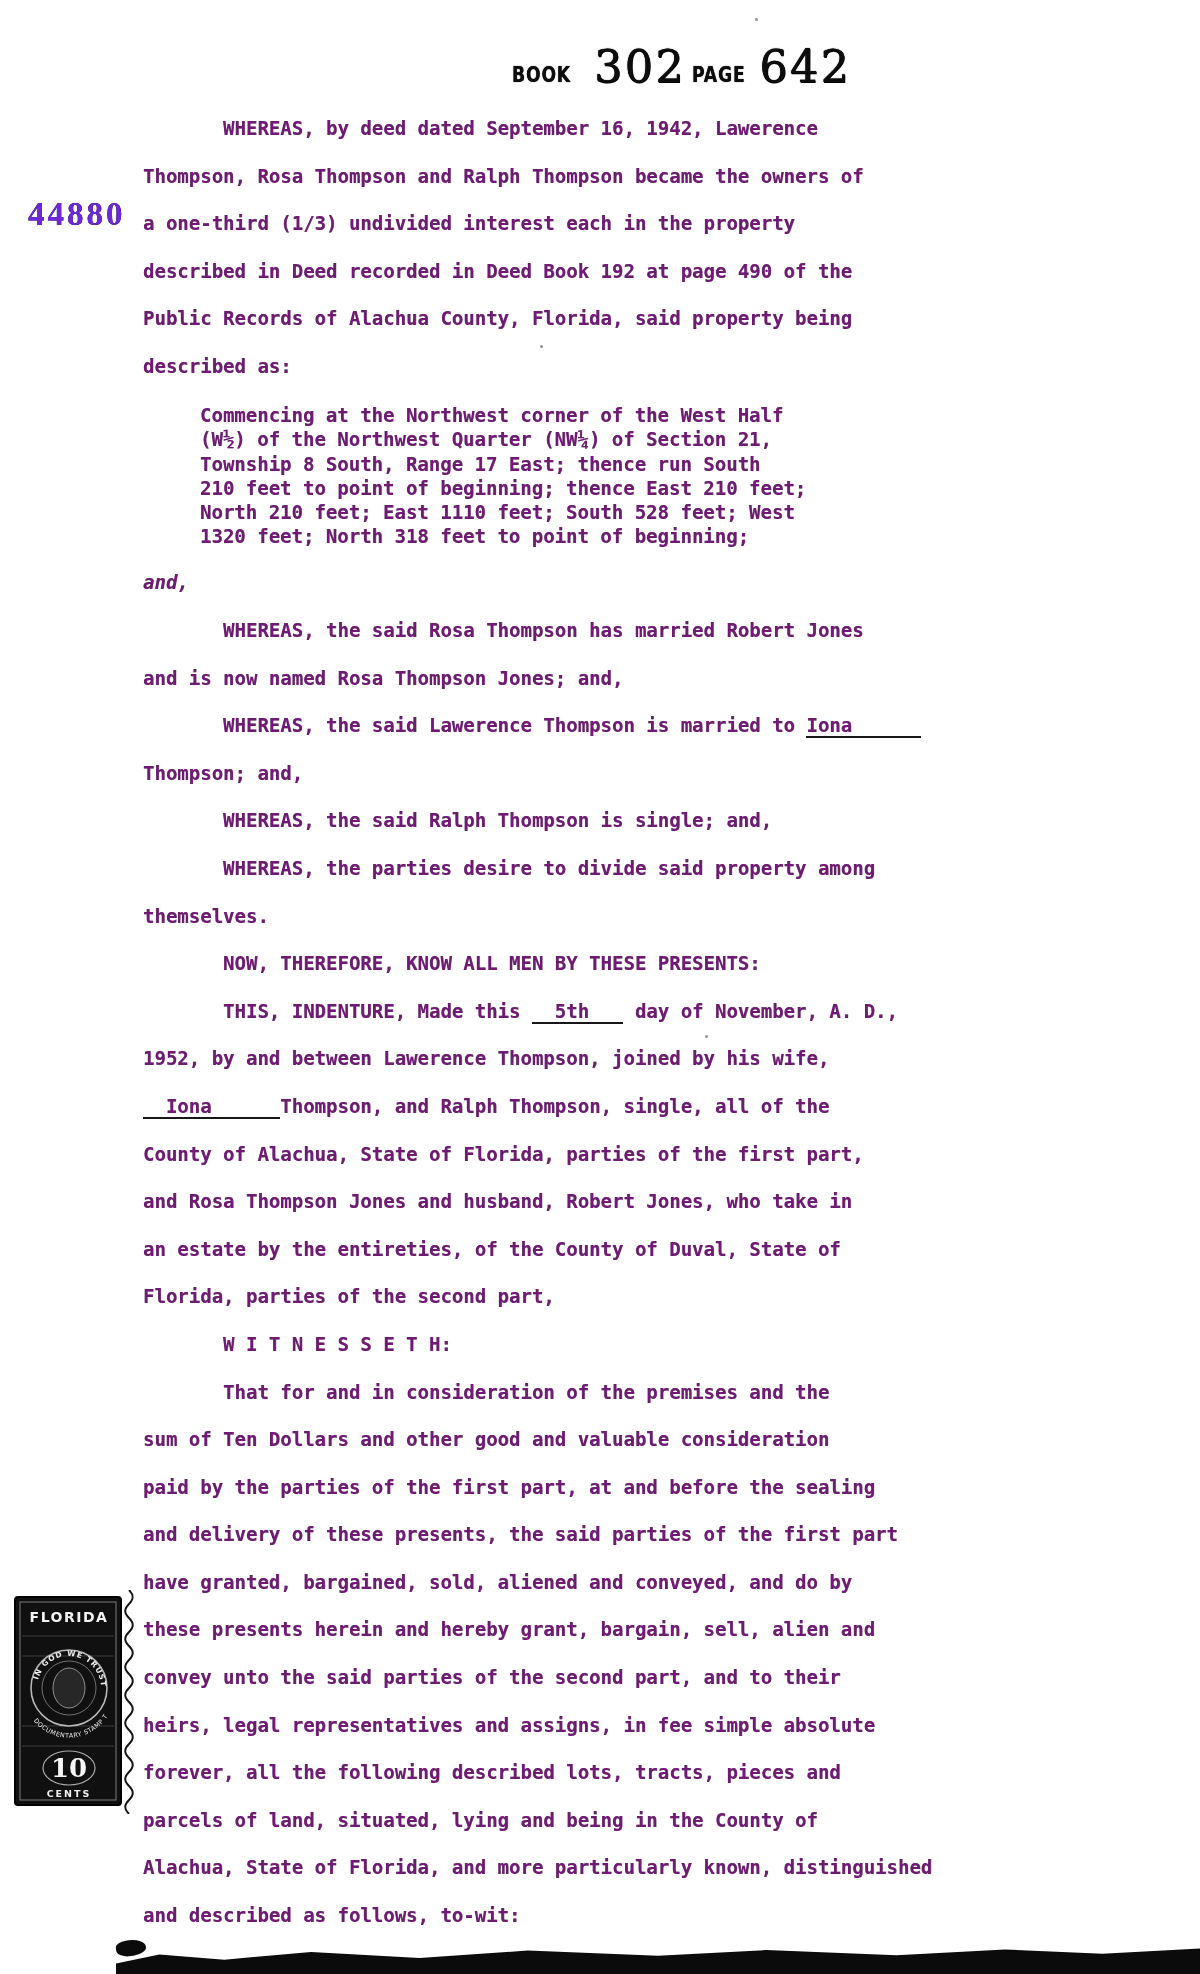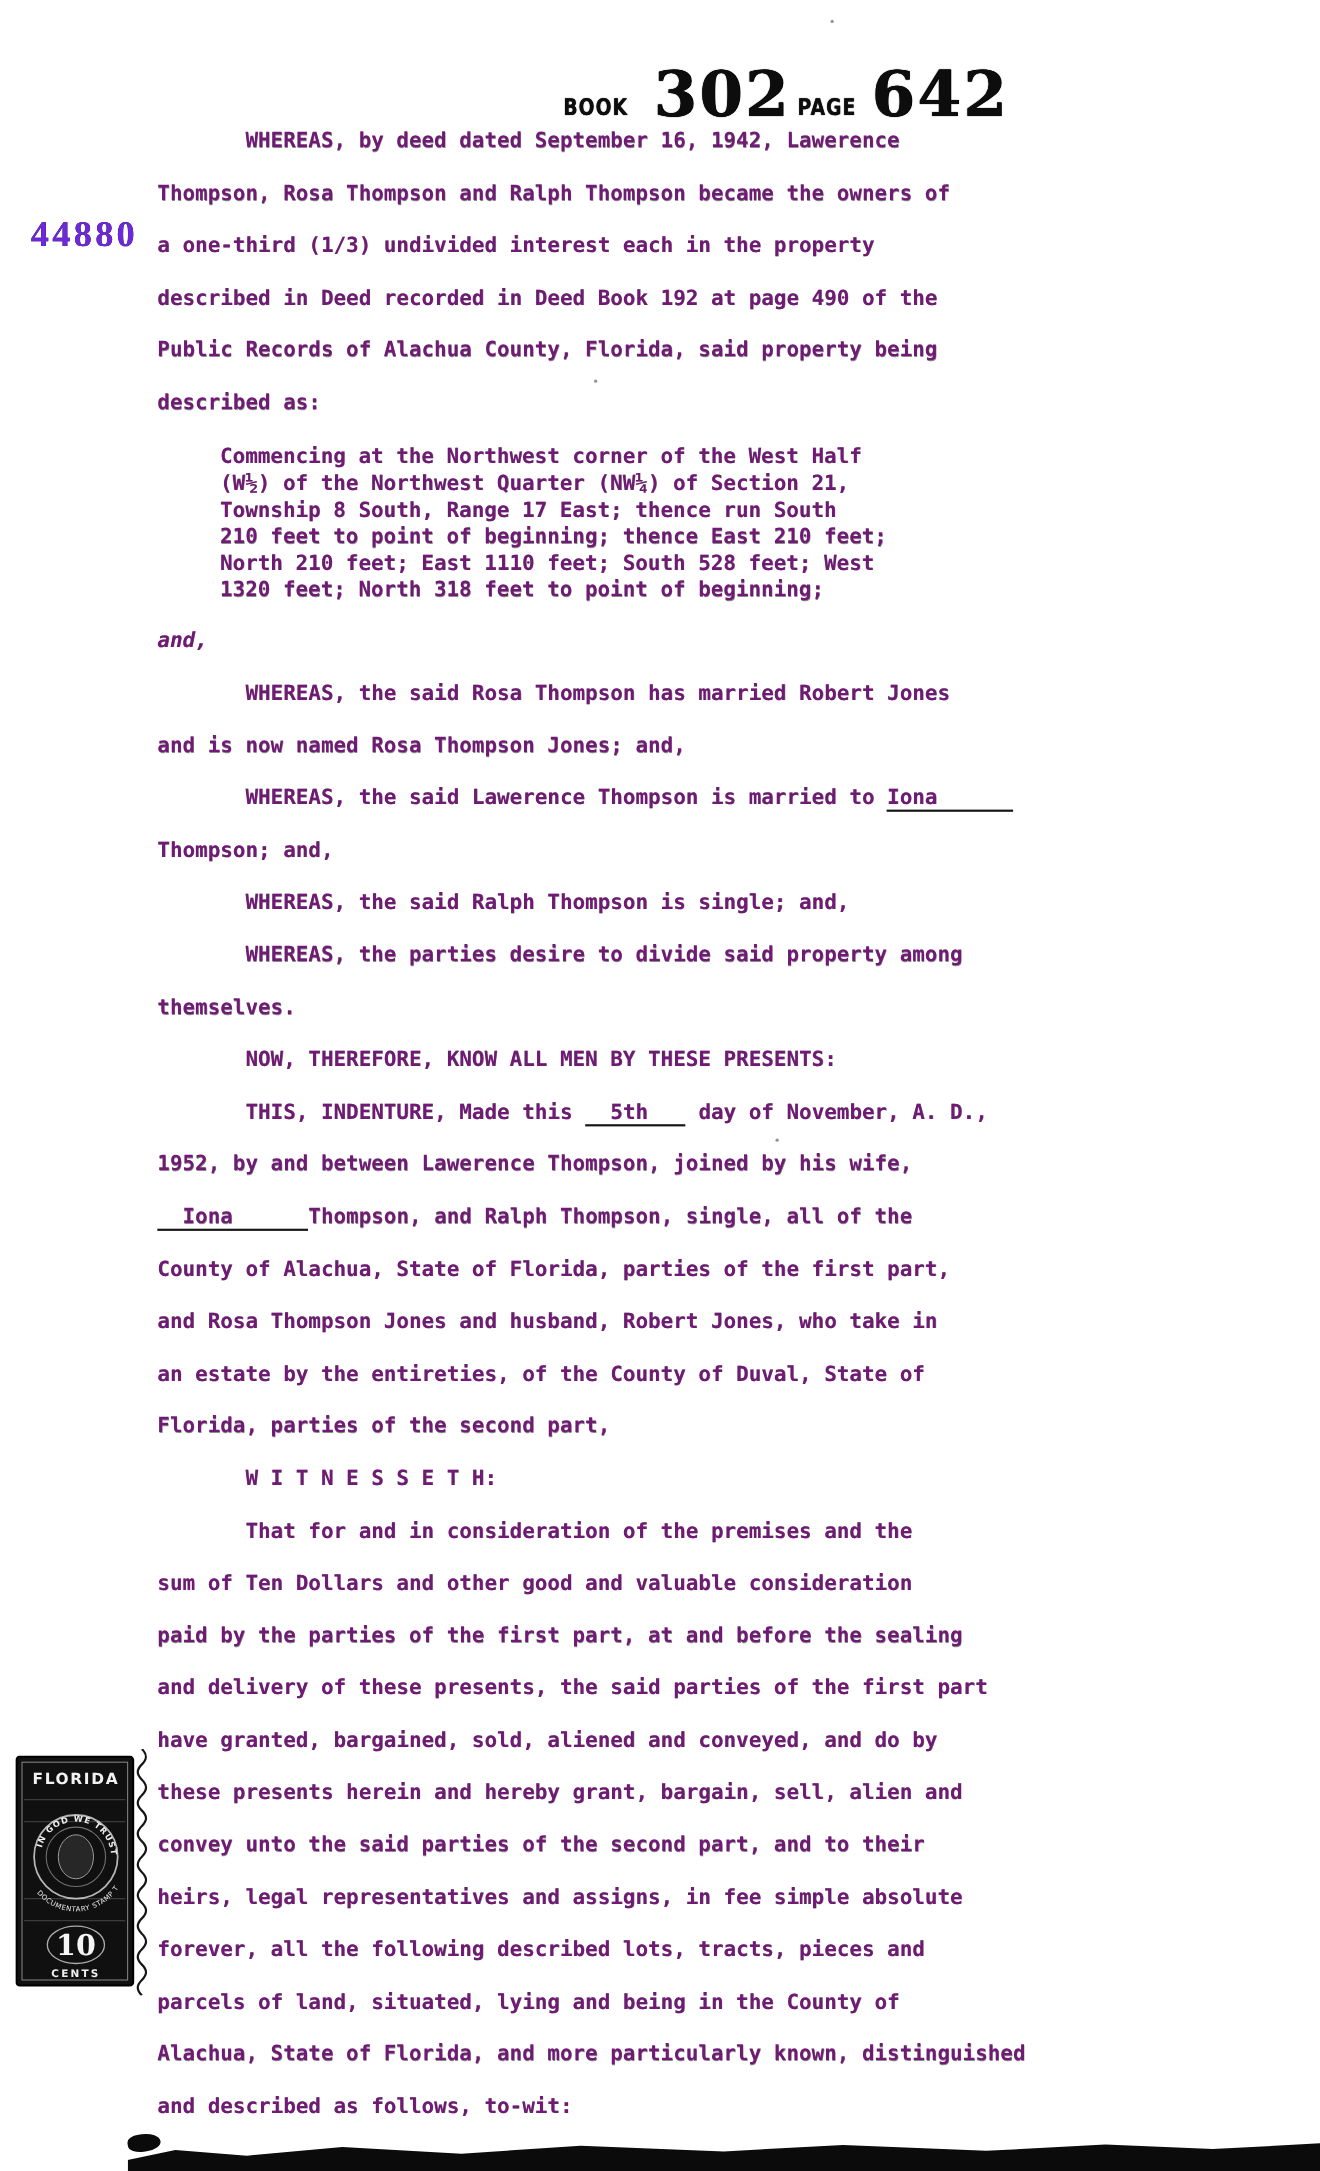--- a/index.html
+++ b/index.html
@@ -7,40 +7,40 @@
     position:relative;
     width:1200px;
     height:1974px;
     background:#ffffff;
     overflow:hidden;
     font-family:"DejaVu Sans Mono","Liberation Mono",monospace;
   }
   
   .book-header{
     position:absolute;
-    left:512px; top:52px;
+    left:512px; top:40px;
     display:flex;
     align-items:baseline;
     color:#0d0d0d;
     white-space:pre;
     justify-content:center;
   }
   .hdr-small{
     font-family:"DejaVu Sans","Liberation Sans",sans-serif;
     font-weight:bold;
     font-size:21px;
     letter-spacing:1px;
     transform:scaleX(.82);
     transform-origin:left bottom;
     text-shadow:0 0 1px #000;
   }
   .hdr-big{
     font-family:"DejaVu Serif","Liberation Serif",serif;
-    font-weight:bold;
-    font-size:57px;
+    font-weight:normal;
+    font-size:45px;
     letter-spacing:2px;
     text-shadow:0 0 1px #000, .5px .5px 0 #000;
     margin:0 6px 0 10px;
   }
   .hdr-big.last{margin-left:2px;}
   
   .margin-number{
     position:absolute;
     left:28px; top:196px;
     font-family:Liberation Serif, serif;

